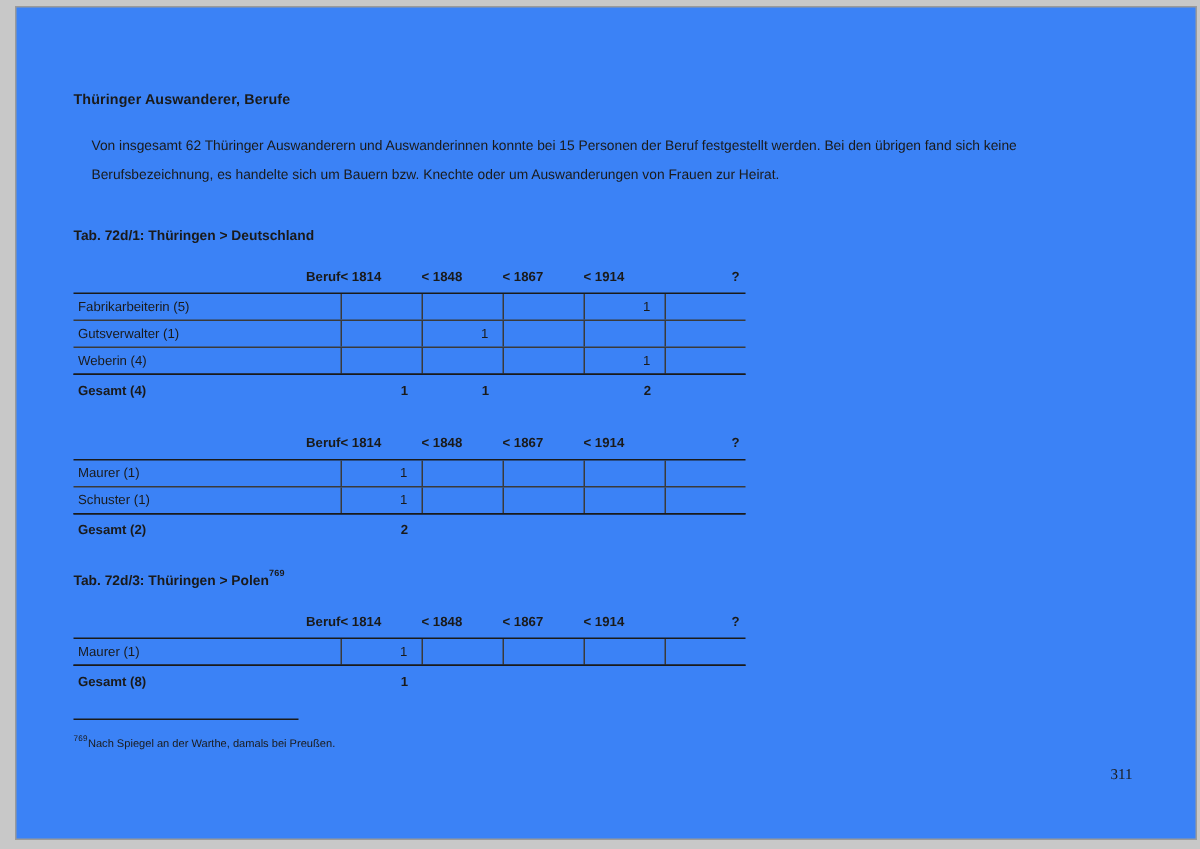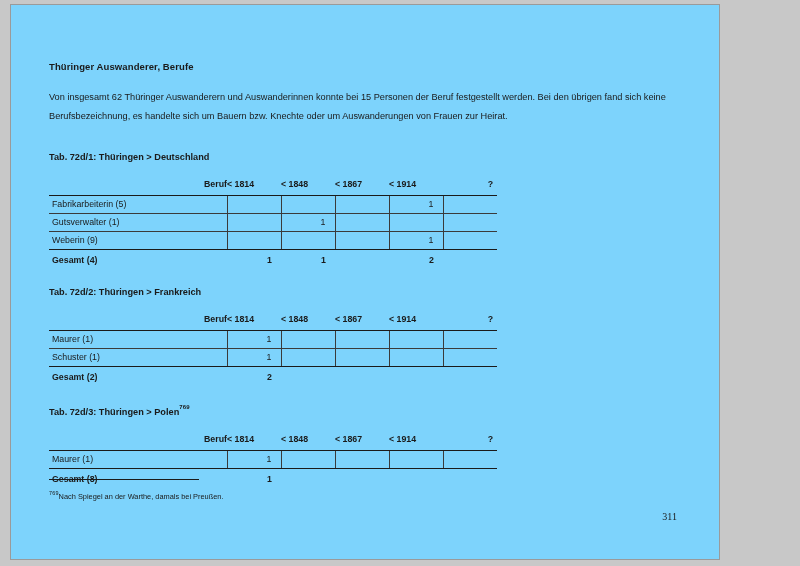--- a/index.html
+++ b/index.html
@@ -10,23 +10,23 @@
     width: 800px;
     height: 566px;
     background: #c8c8c8;
     font-family: "Liberation Sans", sans-serif;
     overflow: hidden;
   }
   .page {
     position: absolute;
     left: 10px;
     top: 4px;
-    width: 710px;
+    width: 788px;
     height: 556px;
-    background: #7dd3fc;
+    background: #3b82f6;
     border: 1px solid #9a9a9a;
     box-sizing: border-box;
     overflow: hidden;
   }
   .content {
     position: absolute;
     left: 38px;
     top: 56px;
     width: 690px;
   }
@@ -36,21 +36,21 @@
     font-weight: bold;
     color: #1a1a1a;
     letter-spacing: 0.1px;
     margin: 0 0 16px 0;
   }
 
   .intro {
     font-size: 9.2px;
     color: #1a1a1a;
     line-height: 19px;
-    margin: 0 0 26px 0;
+    margin: 0 0 26px 12px;
     max-width: 682px;
   }
 
   .tbl-block { margin-bottom: 18px; }
 
   .tbl-caption {
     font-size: 9.2px;
     font-weight: bold;
     color: #1a1a1a;
     margin: 0 0 14px 0;
@@ -198,42 +198,41 @@
               </tr>
               <tr>
                 <td class="cell-beruf">Gutsverwalter (1)</td>
                 <td class="cell-num"></td>
                 <td class="cell-num">1</td>
                 <td class="cell-num"></td>
                 <td class="cell-num"></td>
                 <td class="cell-q"></td>
               </tr>
               <tr>
-                <td class="cell-beruf">Weberin (9)</td>
+                <td class="cell-beruf">Weberin (4)</td>
                 <td class="cell-num"></td>
                 <td class="cell-num"></td>
                 <td class="cell-num"></td>
                 <td class="cell-num">1</td>
                 <td class="cell-q"></td>
               </tr>
             </tbody>
             <tfoot>
               <tr>
                 <td class="cell-beruf">Gesamt (4)</td>
                 <td class="cell-num">1</td>
                 <td class="cell-num">1</td>
                 <td class="cell-num"></td>
                 <td class="cell-num">2</td>
                 <td class="cell-q"></td>
               </tr>
             </tfoot>
           </table>
         </div>
         <div class="tbl-block">
-          <div class="tbl-caption"><span>Tab. 72d/2: Thüringen &gt; Frankreich</span></div>
           <table class="dt">
             <colgroup>
               <col class="c-beruf">
               <col class="c-num">
               <col class="c-num">
               <col class="c-num">
               <col class="c-num">
               <col class="c-q">
             </colgroup>
             <thead>

